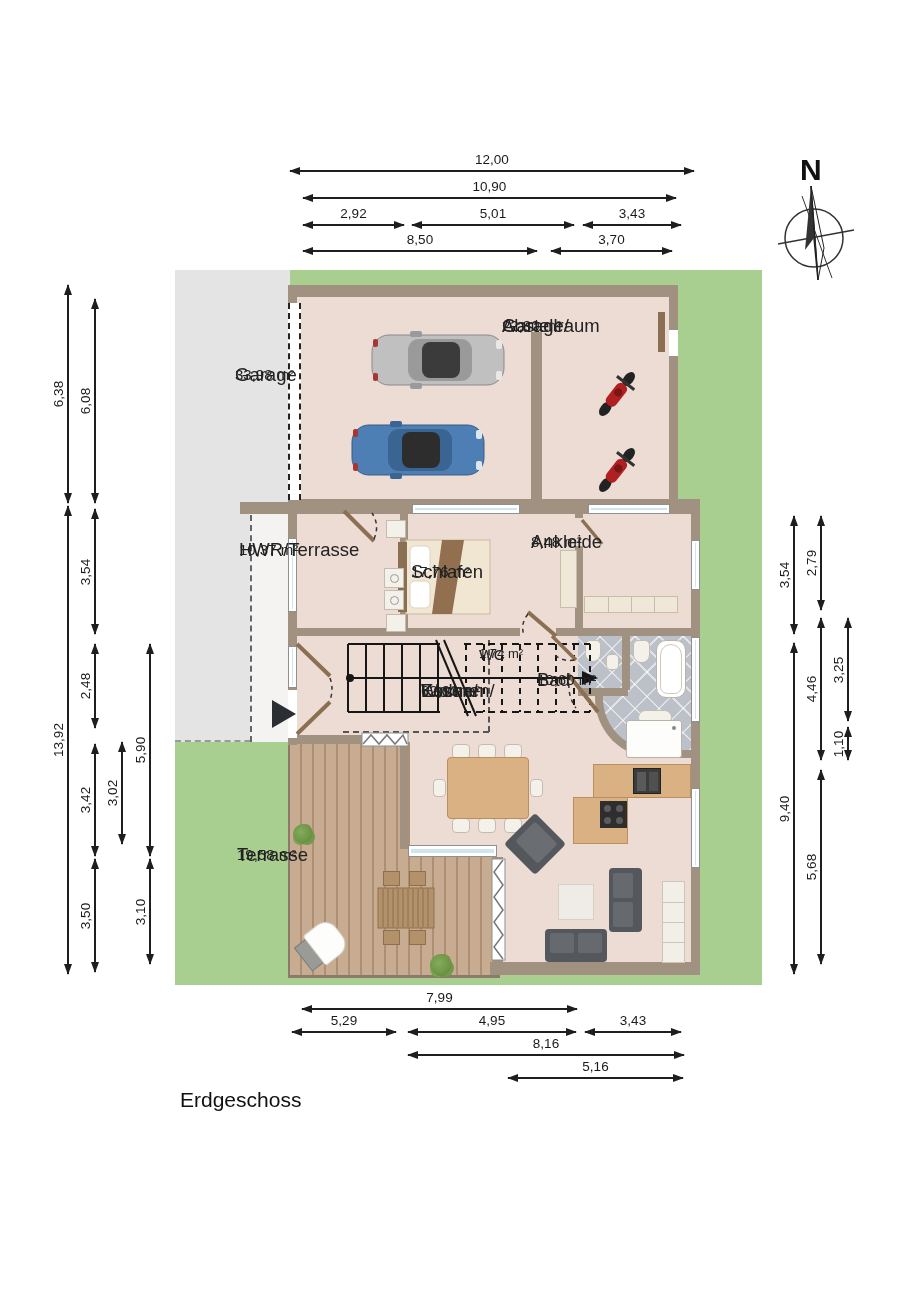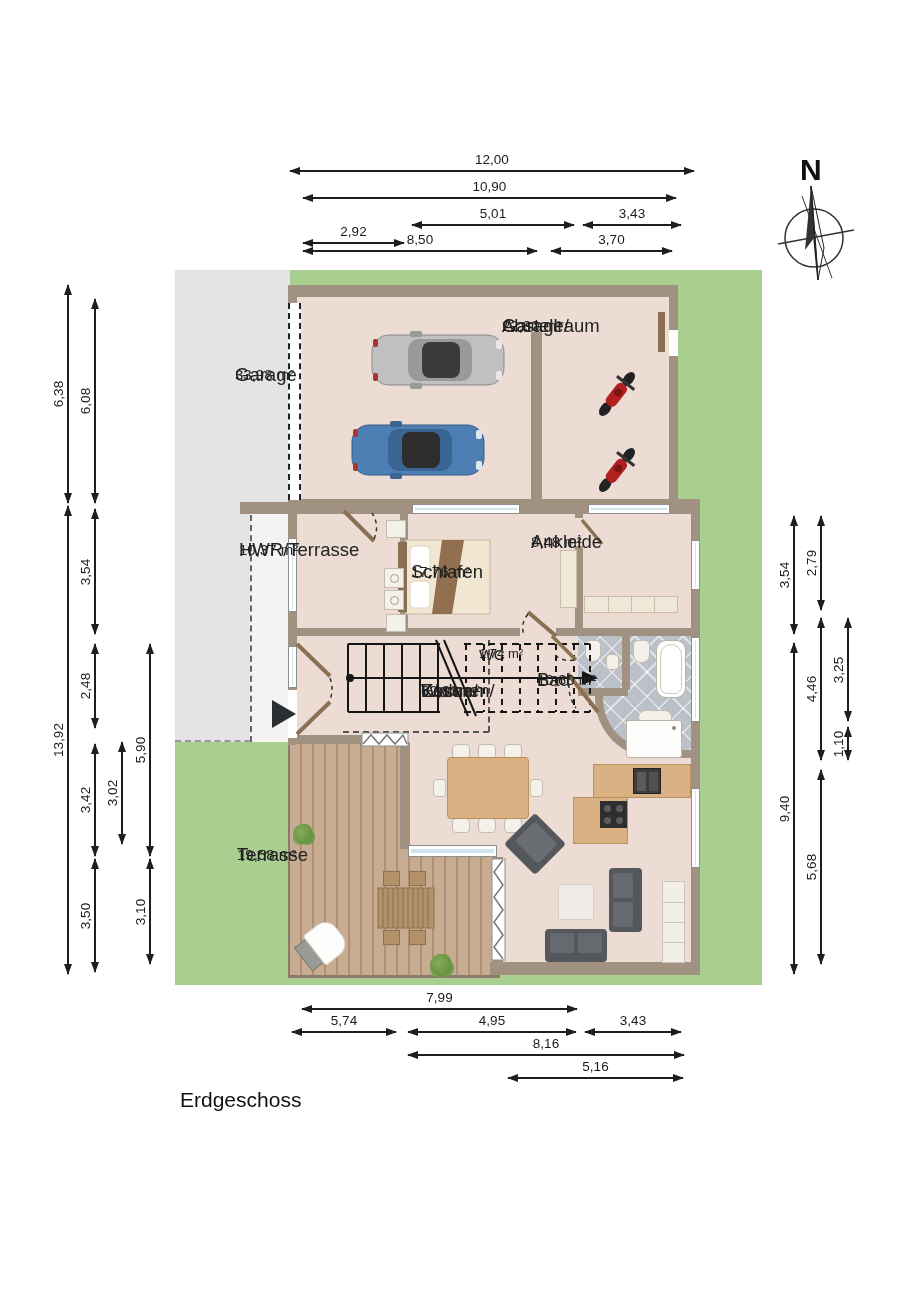--- a/index.html
+++ b/index.html
@@ -337,21 +337,21 @@
       <div class="dim h" style="left: 290px; top: 170px; width: 404px;">
         <span class="ah a1"></span>
         <span class="ah a2"></span>
         <span class="dlab">12,00</span>
       </div>
       <div class="dim h" style="left: 303px; top: 197px; width: 373px;">
         <span class="ah a1"></span>
         <span class="ah a2"></span>
         <span class="dlab">10,90</span>
       </div>
-      <div class="dim h" style="left: 303px; top: 242px; width: 101px;">
+      <div class="dim h" style="left: 303px; top: 224px; width: 101px;">
         <span class="ah a1"></span>
         <span class="ah a2"></span>
         <span class="dlab">2,92</span>
       </div>
       <div class="dim h" style="left: 412px; top: 224px; width: 162px;">
         <span class="ah a1"></span>
         <span class="ah a2"></span>
         <span class="dlab">5,01</span>
       </div>
       <div class="dim h" style="left: 583px; top: 224px; width: 98px;">
@@ -370,21 +370,21 @@
         <span class="dlab">3,70</span>
       </div>
       <div class="dim h" style="left: 302px; top: 1008px; width: 275px;">
         <span class="ah a1"></span>
         <span class="ah a2"></span>
         <span class="dlab">7,99</span>
       </div>
       <div class="dim h" style="left: 292px; top: 1031px; width: 104px;">
         <span class="ah a1"></span>
         <span class="ah a2"></span>
-        <span class="dlab">5,74</span>
+        <span class="dlab">5,29</span>
       </div>
       <div class="dim h" style="left: 408px; top: 1031px; width: 168px;">
         <span class="ah a1"></span>
         <span class="ah a2"></span>
         <span class="dlab">4,95</span>
       </div>
       <div class="dim h" style="left: 585px; top: 1031px; width: 96px;">
         <span class="ah a1"></span>
         <span class="ah a2"></span>
         <span class="dlab">3,43</span>

